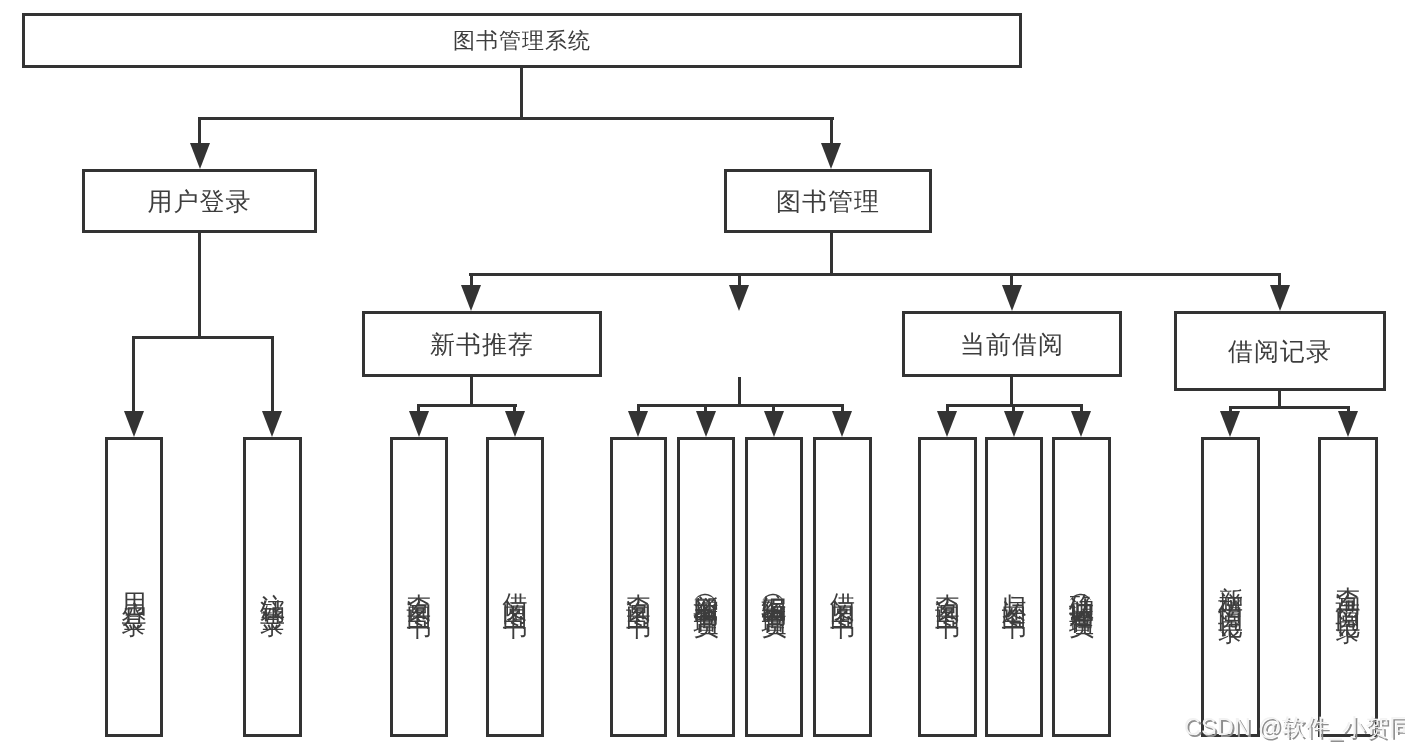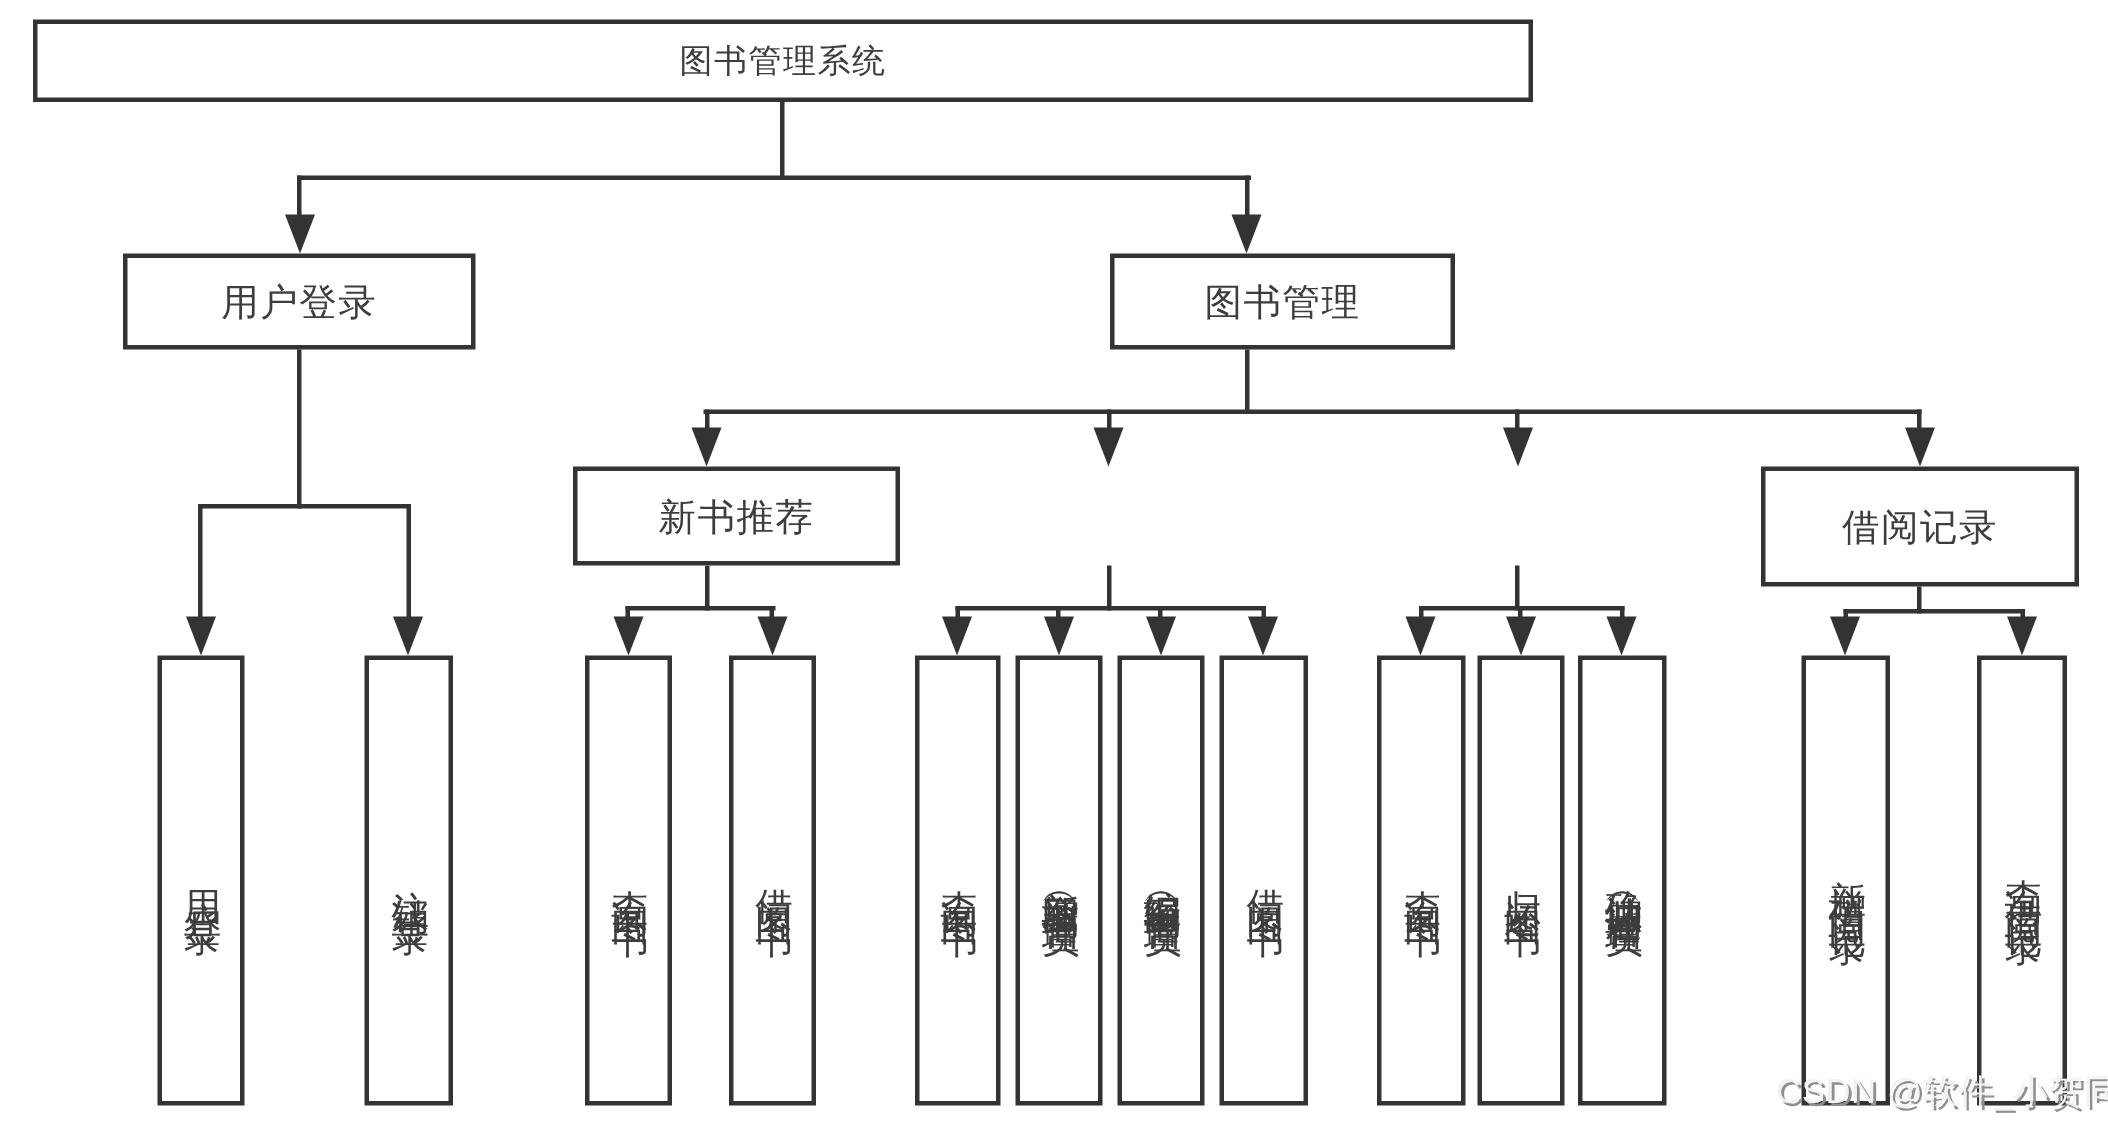--- a/index.html
+++ b/index.html
@@ -128,23 +128,24 @@
   <div class="vl" style="left:1278px;top:377px;height:32px"></div>
   <div class="hl" style="left:1229px;top:406px;width:121px"></div>
   <div class="vl" style="left:1229px;top:406px;height:8px"></div>
   <div class="vl" style="left:1347px;top:406px;height:8px"></div>
   <div class="ar" style="left:1220px;top:411px"></div>
   <div class="ar" style="left:1338px;top:411px"></div>
 
   <div class="box hbox rootbox" style="left:22px;top:13px;width:1000px;height:55px">图书管理系统</div>
 
   <div class="box hbox" style="left:82px;top:169px;width:235px;height:64px">用户登录</div>
-  <div class="box hbox" style="left:740px;top:169px;width:230px;height:64px">图书管理</div>
+  <div class="box hbox" style="left:724px;top:169px;width:208px;height:64px">图书管理</div>
 
-  <div class="box hbox" style="left:382px;top:311px;width:218px;height:66px">新书推荐</div>
+  <div class="box hbox" style="left:362px;top:311px;width:240px;height:66px">新书推荐</div>
+  <div class="box hbox" style="left:902px;top:311px;width:220px;height:66px">当前借阅</div>
   <div class="box hbox" style="left:1174px;top:311px;width:212px;height:80px">借阅记录</div>
 
   <div class="box vbox" style="left:105px;top:437px;width:58px;height:300px">用户登录</div>
   <div class="box vbox" style="left:243px;top:437px;width:59px;height:300px">注销登录</div>
 
   <div class="box vbox" style="left:390px;top:437px;width:58px;height:300px">查询图书</div>
   <div class="box vbox" style="left:486px;top:437px;width:58px;height:300px">借阅图书</div>
 
   <div class="box vbox" style="left:610px;top:437px;width:57px;height:300px">查询图书</div>
   <div class="box vbox long" style="left:677px;top:437px;width:58px;height:300px">新增图书（管理员）</div>

